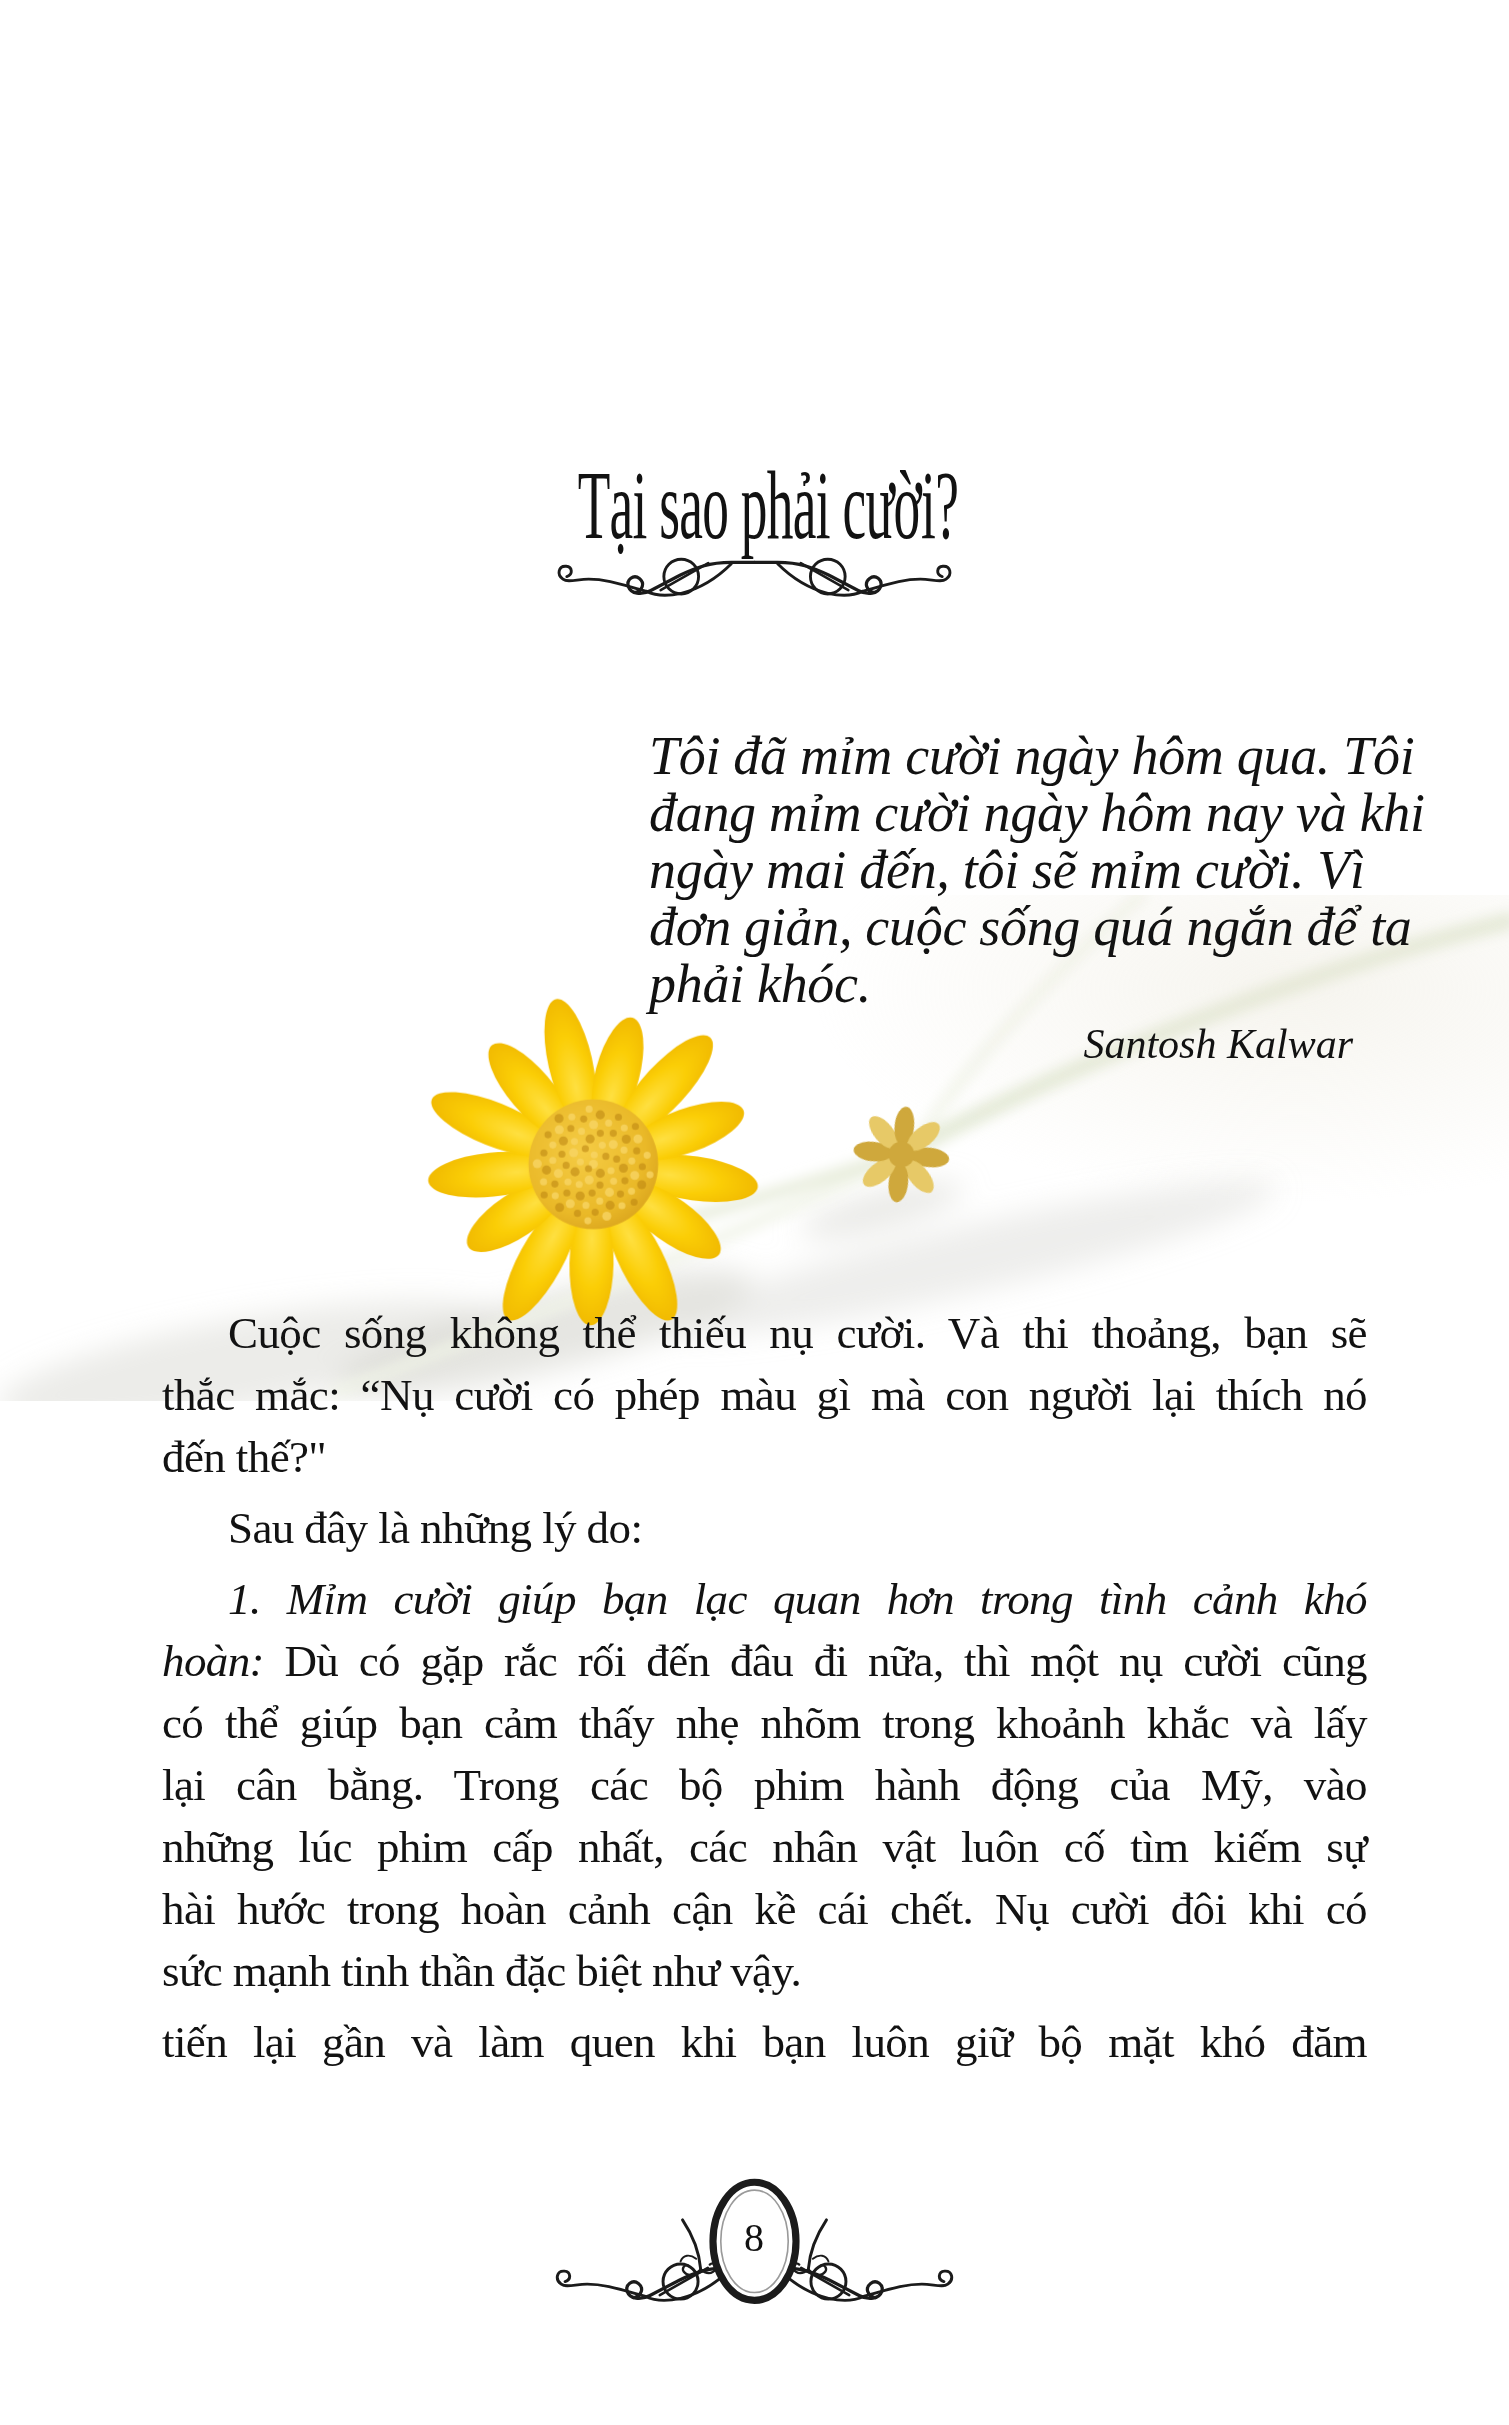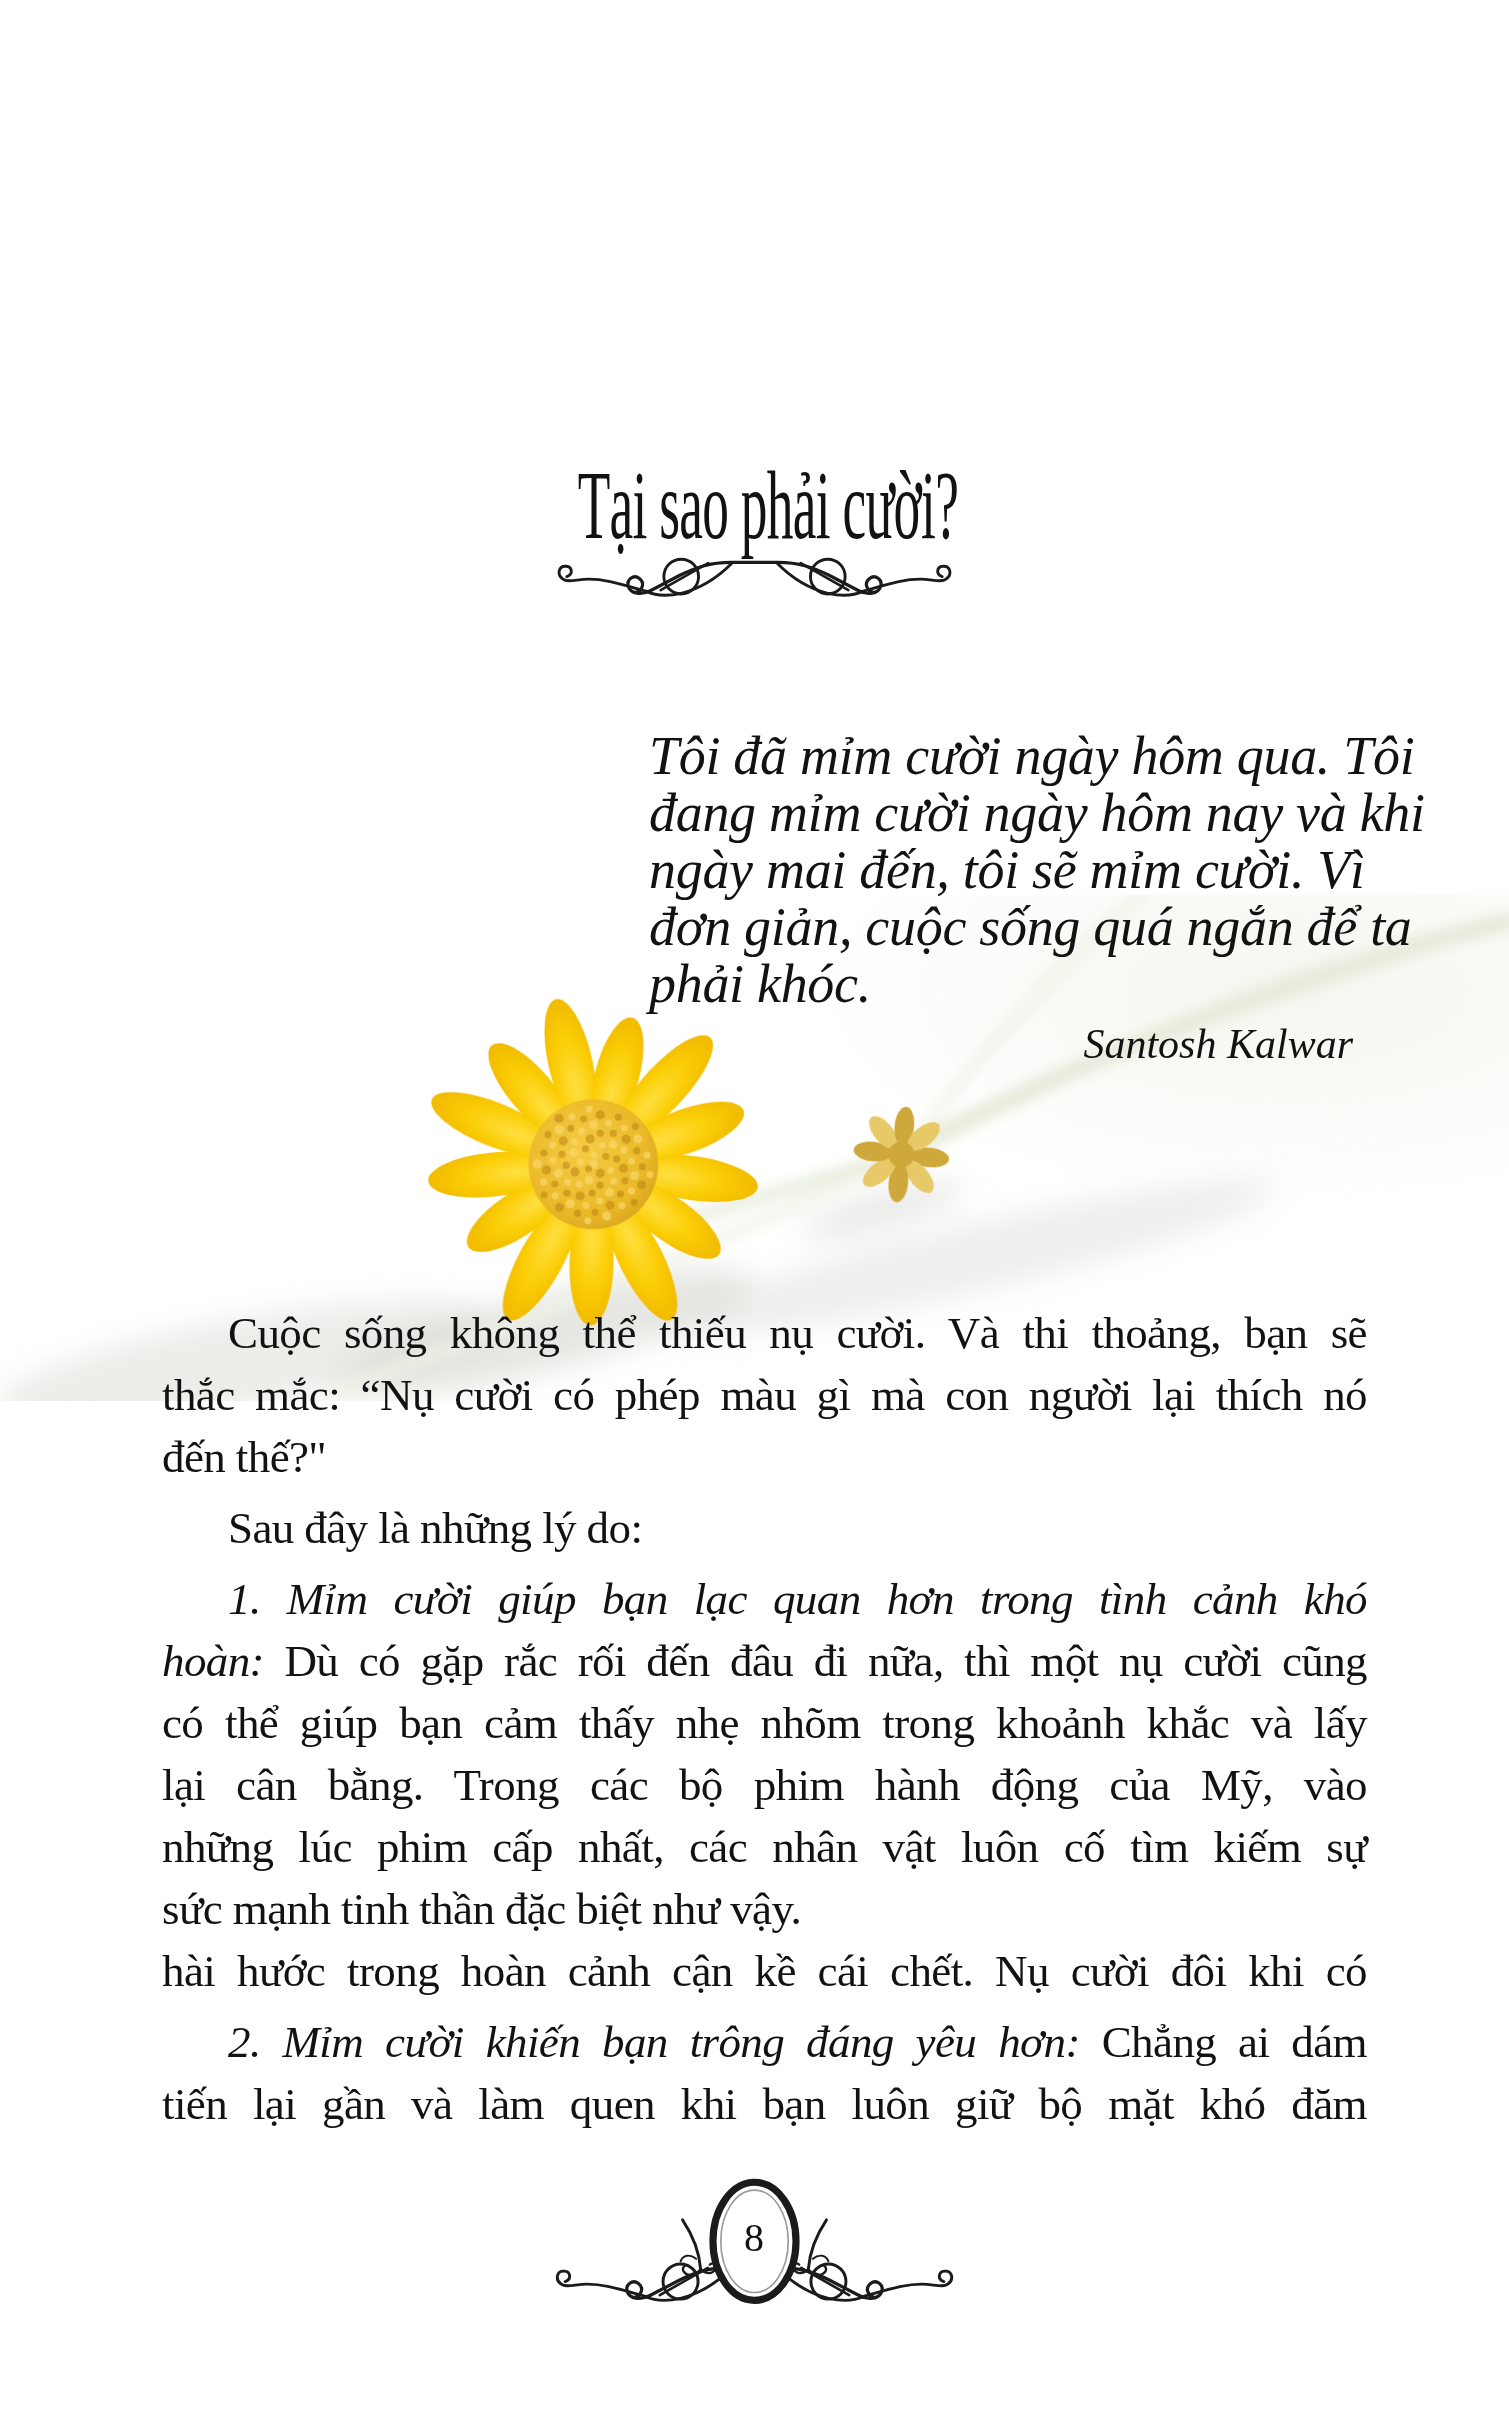--- a/index.html
+++ b/index.html
@@ -249,25 +249,24 @@
     </div>
     <div class="para">
       <div class="ln last ind">Sau đây là những lý do:</div>
     </div>
     <div class="para">
       <div class="ln ind"><span class="it">1. Mỉm cười giúp bạn lạc quan hơn trong tình cảnh khó</span></div>
       <div class="ln"><span class="it">hoàn:</span><span> Dù có gặp rắc rối đến đâu đi nữa, thì một nụ cười cũng</span></div>
       <div class="ln">có thể giúp bạn cảm thấy nhẹ nhõm trong khoảnh khắc và lấy</div>
       <div class="ln">lại cân bằng. Trong các bộ phim hành động của Mỹ, vào</div>
       <div class="ln">những lúc phim cấp nhất, các nhân vật luôn cố tìm kiếm sự</div>
+      <div class="ln">hài hước trong hoàn cảnh cận kề cái chết. Nụ cười đôi khi có</div>
       <div class="ln last">sức mạnh tinh thần đặc biệt như vậy.</div>
-      <div class="ln">hài hước trong hoàn cảnh cận kề cái chết. Nụ cười đôi khi có</div>
-    </div>
-    <div class="para">
-      <div class="ln ind"><span class="it">2. Mỉm cười khiến bạn trông đáng yêu hơn:</span><span> Chẳng ai dám</span></div>
+    </div>
+    <div class="para">
       <div class="ln">tiến lại gần và làm quen khi bạn luôn giữ bộ mặt khó đăm</div>
     </div>
   </div>
 
   <svg class="footer-orn" viewBox="0 0 720 300">
     <defs>
       <g id="sprig" fill="none" stroke="var(--ornament)" stroke-linecap="round">
         <path stroke-width="4.5" d="M0,0 C-2,-26 -12,-52 -28,-76"></path>
         <path stroke-width="3" d="M-7,-16 C-17,-24 -27,-22 -31,-12"></path>
         <path stroke-width="3.5" d="M0,0 C-8,10 -20,12 -26,4 C-30,-2 -24,-9 -18,-5"></path>

